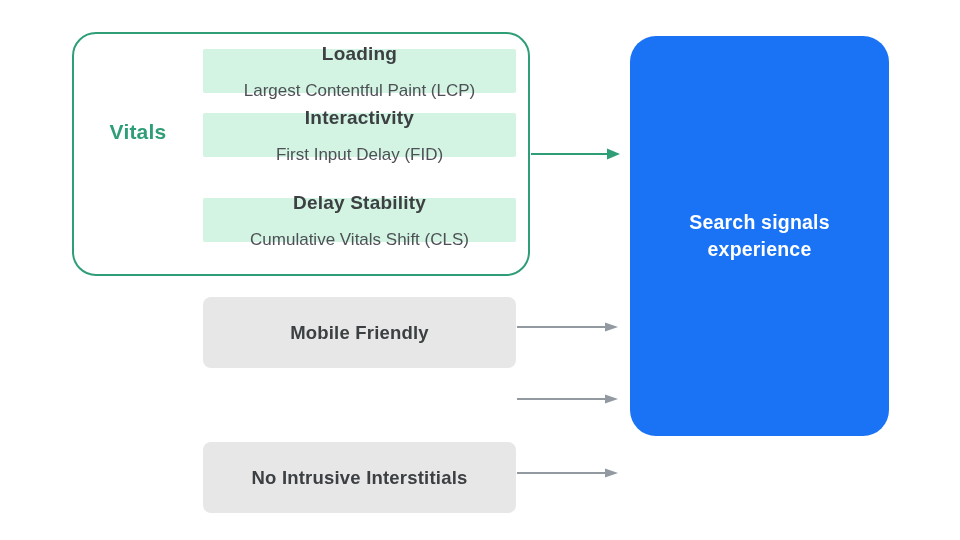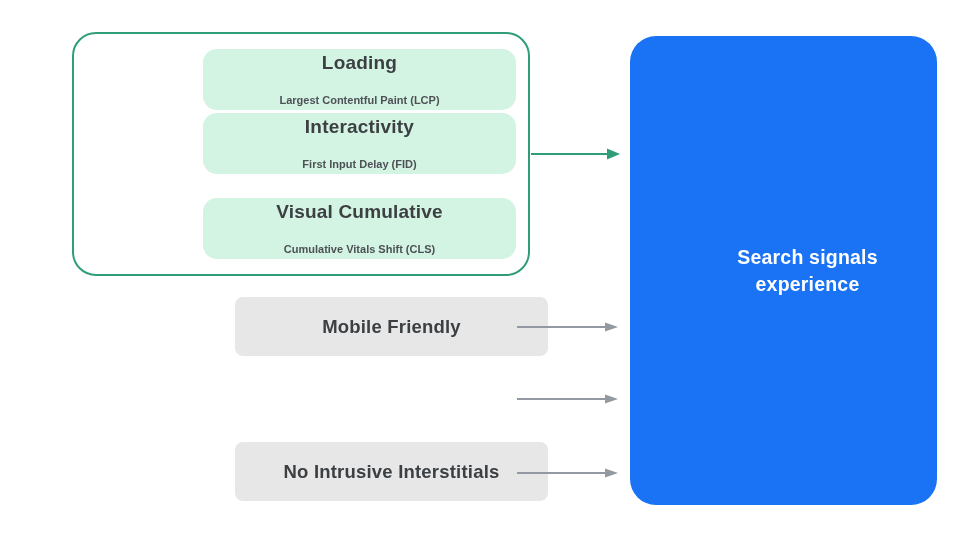--- a/index.html
+++ b/index.html
@@ -27,74 +27,75 @@
     text-align:center;color:var(--green);
     font-size:21px;font-weight:700;line-height:29px;letter-spacing:.2px;
   }
 
   
   .pill{
     position:absolute;left:203px;width:313px;box-sizing:border-box;
     display:flex;flex-direction:column;align-items:center;justify-content:center;
     text-align:center;
   }
-  .pill.green{background:var(--green-fill);height:61px;border-radius:14px;justify-content:center;}
-  .pill.gray{background:var(--gray-fill);height:59px;border-radius:8px;margin-left:32px;}
+  .pill.green{background:var(--green-fill);height:44px;border-radius:2px;justify-content:center;}
+  .pill.gray{background:var(--gray-fill);height:71px;border-radius:8px;}
   .pill.g1{top:49px}
   .pill.g2{top:113px}
   .pill.g3{top:198px}
   .pill.m1{top:297px}
   .pill.m2{top:369px}
   .pill.m3{top:442px}
   .pill-title{
     font-size:19px;font-weight:600;color:var(--title-text);
     line-height:22px;letter-spacing:.2px;
   }
   .pill-sub{
-    font-size:11px;font-weight:700;color:var(--subtitle-text);
+    font-size:17px;font-weight:400;color:var(--subtitle-text);
     line-height:16px;margin-top:18px;
   }
   .pill.gray .pill-title{font-size:18.5px;}
 
   
   .result-panel{
-    position:absolute;left:630px;top:36px;width:259px;height:469px;
+    position:absolute;left:630px;top:36px;width:259px;height:400px;
     background:var(--blue);border-radius:26px;
     display:flex;flex-direction:column;align-items:center;justify-content:center;
     color:var(--panel-text);font-size:19.5px;font-weight:700;line-height:27px;
-    text-align:center;letter-spacing:.2px;padding-left:48px;
+    text-align:center;letter-spacing:.2px;
   }
 
   
   svg.arrows{position:absolute;left:0;top:0;pointer-events:none;}
   .arrow-green line{stroke:var(--green);stroke-width:2.2;}
   .arrow-green polygon{fill:var(--green);}
   .arrow-gray line{stroke:var(--arrow-gray);stroke-width:1.8;}
   .arrow-gray polygon{fill:var(--arrow-gray);}
 </style>
 </head>
 <body>
 
 <div class="canvas">
 
   <div class="cwv-box"></div>
 
   <div class="cwv-label">
+    <div>Vitals</div>
   </div>
 
   <div class="pill green g1">
     <div class="pill-title">Loading</div>
     <div class="pill-sub">Largest Contentful Paint (LCP)</div>
   </div>
   <div class="pill green g2">
     <div class="pill-title">Interactivity</div>
     <div class="pill-sub">First Input Delay (FID)</div>
   </div>
   <div class="pill green g3">
-    <div class="pill-title">Visual Cumulative</div>
+    <div class="pill-title">Delay Stability</div>
     <div class="pill-sub">Cumulative Vitals Shift (CLS)</div>
   </div>
 
   <div class="pill gray m1">
     <div class="pill-title">Mobile Friendly</div>
   </div>
   <div class="pill gray m3">
     <div class="pill-title">No Intrusive Interstitials</div>
   </div>
 

